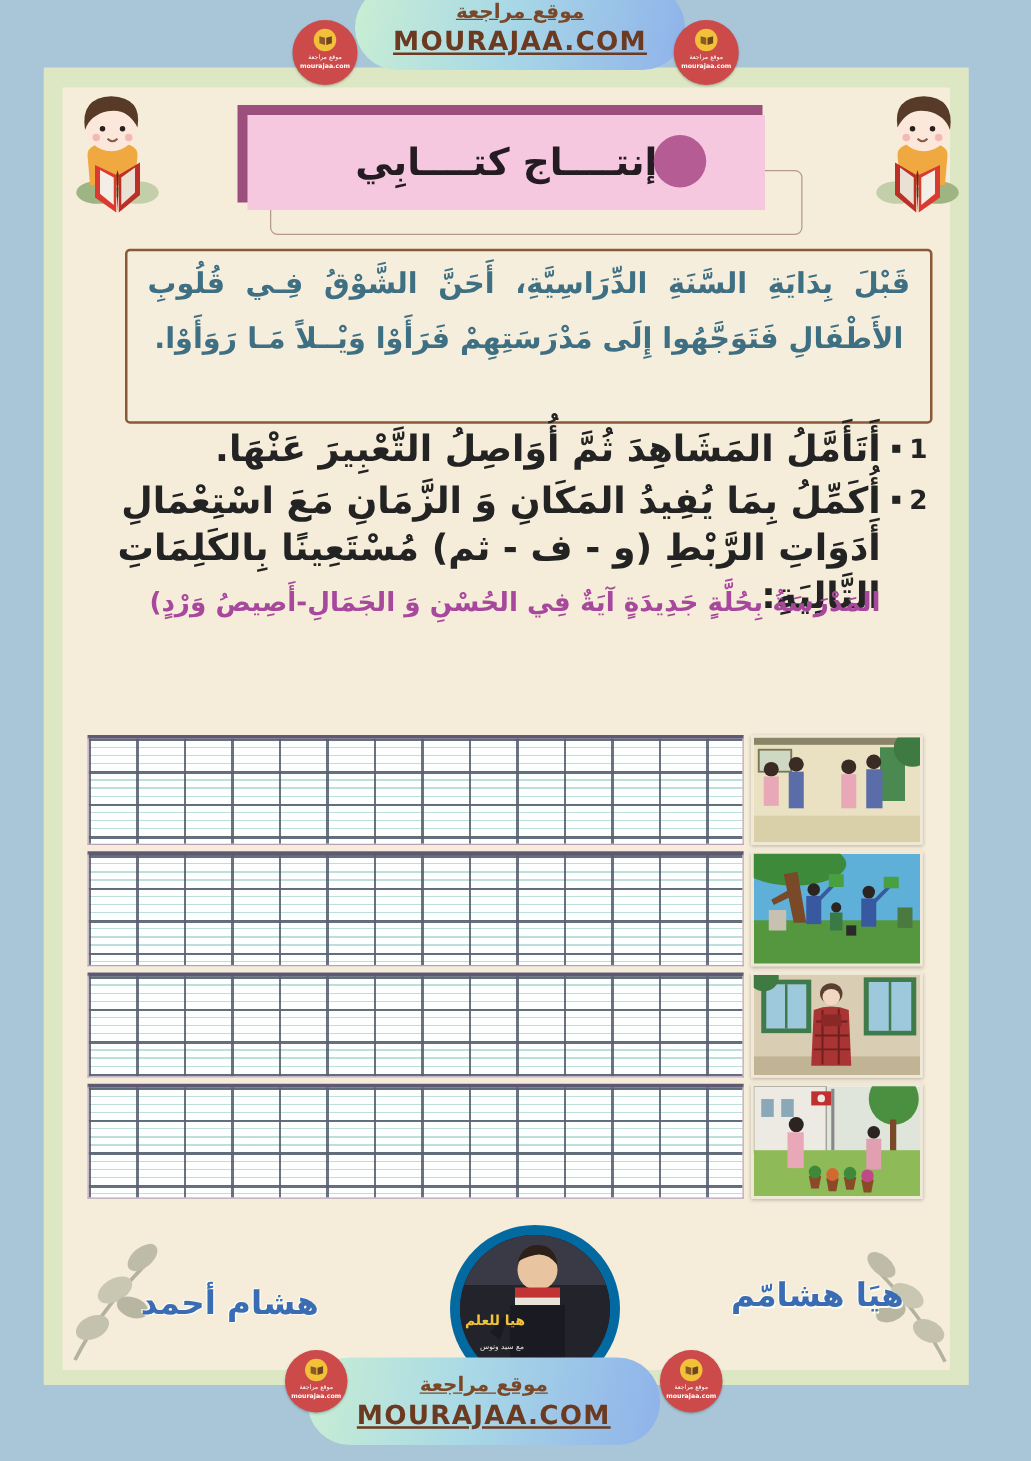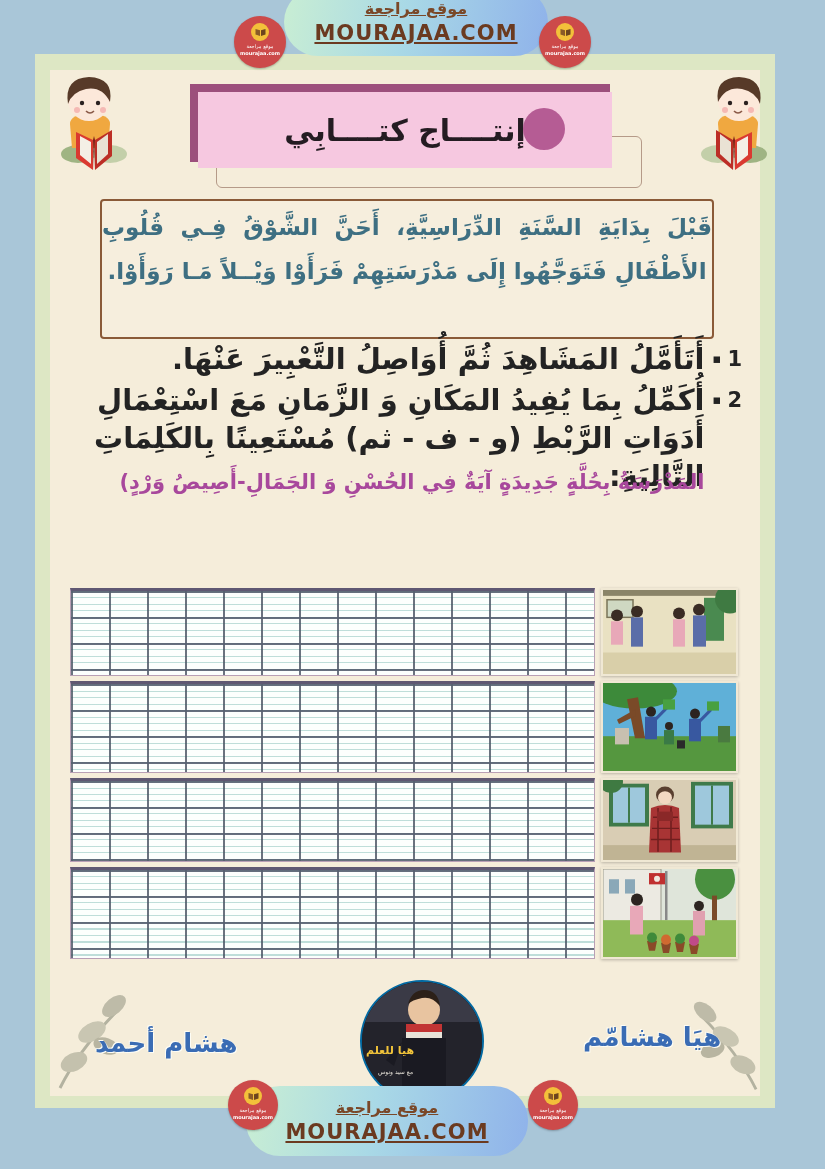--- a/index.html
+++ b/index.html
@@ -43,21 +43,21 @@
     display:flex;align-items:center;justify-content:center;
   }
   .title-text{font-size:30px;font-weight:800;color:#241c22;letter-spacing:1px;}
   .title-circle{position:absolute;left:523px;top:108px;width:42px;height:42px;border-radius:50%;background:#b55c94;z-index:3;}
   .title-outline-box{position:absolute;left:216px;top:136px;width:424px;height:50px;border:1.5px solid #b59a88;border-radius:6px;z-index:0;}
 
   
   .intro-box{
     position:absolute;left:100px;top:199px;width:610px;height:128px;
     border:2.5px solid #8a5a38;border-radius:4px;background:#f6eedd;z-index:2;
-    padding:4px 0;
+    padding:4px 16px;
   }
   .intro-text{
     direction:rtl;font-size:23px;font-weight:700;color:#3e6f82;line-height:44px;
     text-align:justify;text-align-last:center;
   }
 
   
   .instructions{position:absolute;left:78px;top:340px;width:664px;direction:rtl;z-index:2;}
   .instr-item{display:flex;direction:rtl;align-items:flex-start;margin-bottom:3px;}
   .instr-num{font-size:21px;font-weight:700;color:#232323;margin-left:6px;line-height:38px;}
@@ -81,27 +81,27 @@
     border:1px solid #b9a0b5;border-top:3px solid #5f5872;
   }
   .scene-frame{width:133px;border:2px solid #f0e8d4;box-shadow:0 1px 3px rgba(0,0,0,.25);background:#fff;}
   .scene-frame svg{display:block;width:100%;height:100%;}
   .h88{height:88px;} .h92{height:92px;} .h84{height:84px;}
 
   
   .leaf{position:absolute;z-index:2;opacity:.85;}
   #leaf-left{left:50px;top:988px;width:88px;height:106px;}
   #leaf-right{left:678px;top:995px;width:92px;height:100px;transform:scaleX(-1);}
-  .blue-name{position:absolute;z-index:3;font-size:26px;font-weight:800;color:#3a6cb4;text-align:left;
+  .blue-name{position:absolute;z-index:3;font-size:26px;font-weight:800;color:#3a6cb4;text-align:right;
     text-shadow:1px 1px 0 #fdfdf6, -1px -1px 0 #fdfdf6;}
   #author-name{left:95px;top:1028px;width:160px;direction:rtl;}
   #slogan-text{left:583px;top:1022px;width:140px;direction:rtl;}
   .oval-badge{
     position:absolute;left:360px;top:980px;width:120px;height:118px;border-radius:50%;
-    background:#23232b;border:2px solid #0369a1;z-index:4;overflow:hidden;
+    background:#23232b;border:8px solid #0369a1;z-index:4;overflow:hidden;
   }
   .oval-caption{position:absolute;left:4px;top:62px;font-size:11px;font-weight:800;color:#f2c43a;direction:rtl;z-index:5;}
   .oval-sub{position:absolute;left:16px;top:86px;font-size:6px;color:#e8e4da;direction:rtl;z-index:5;}
 </style>
 </head>
 <body>
 
 <div class="brand-pill" id="header-pill">
   <span class="brand-ar">موقع مراجعة</span>
   <span class="brand-en">MOURAJAA.COM</span>

